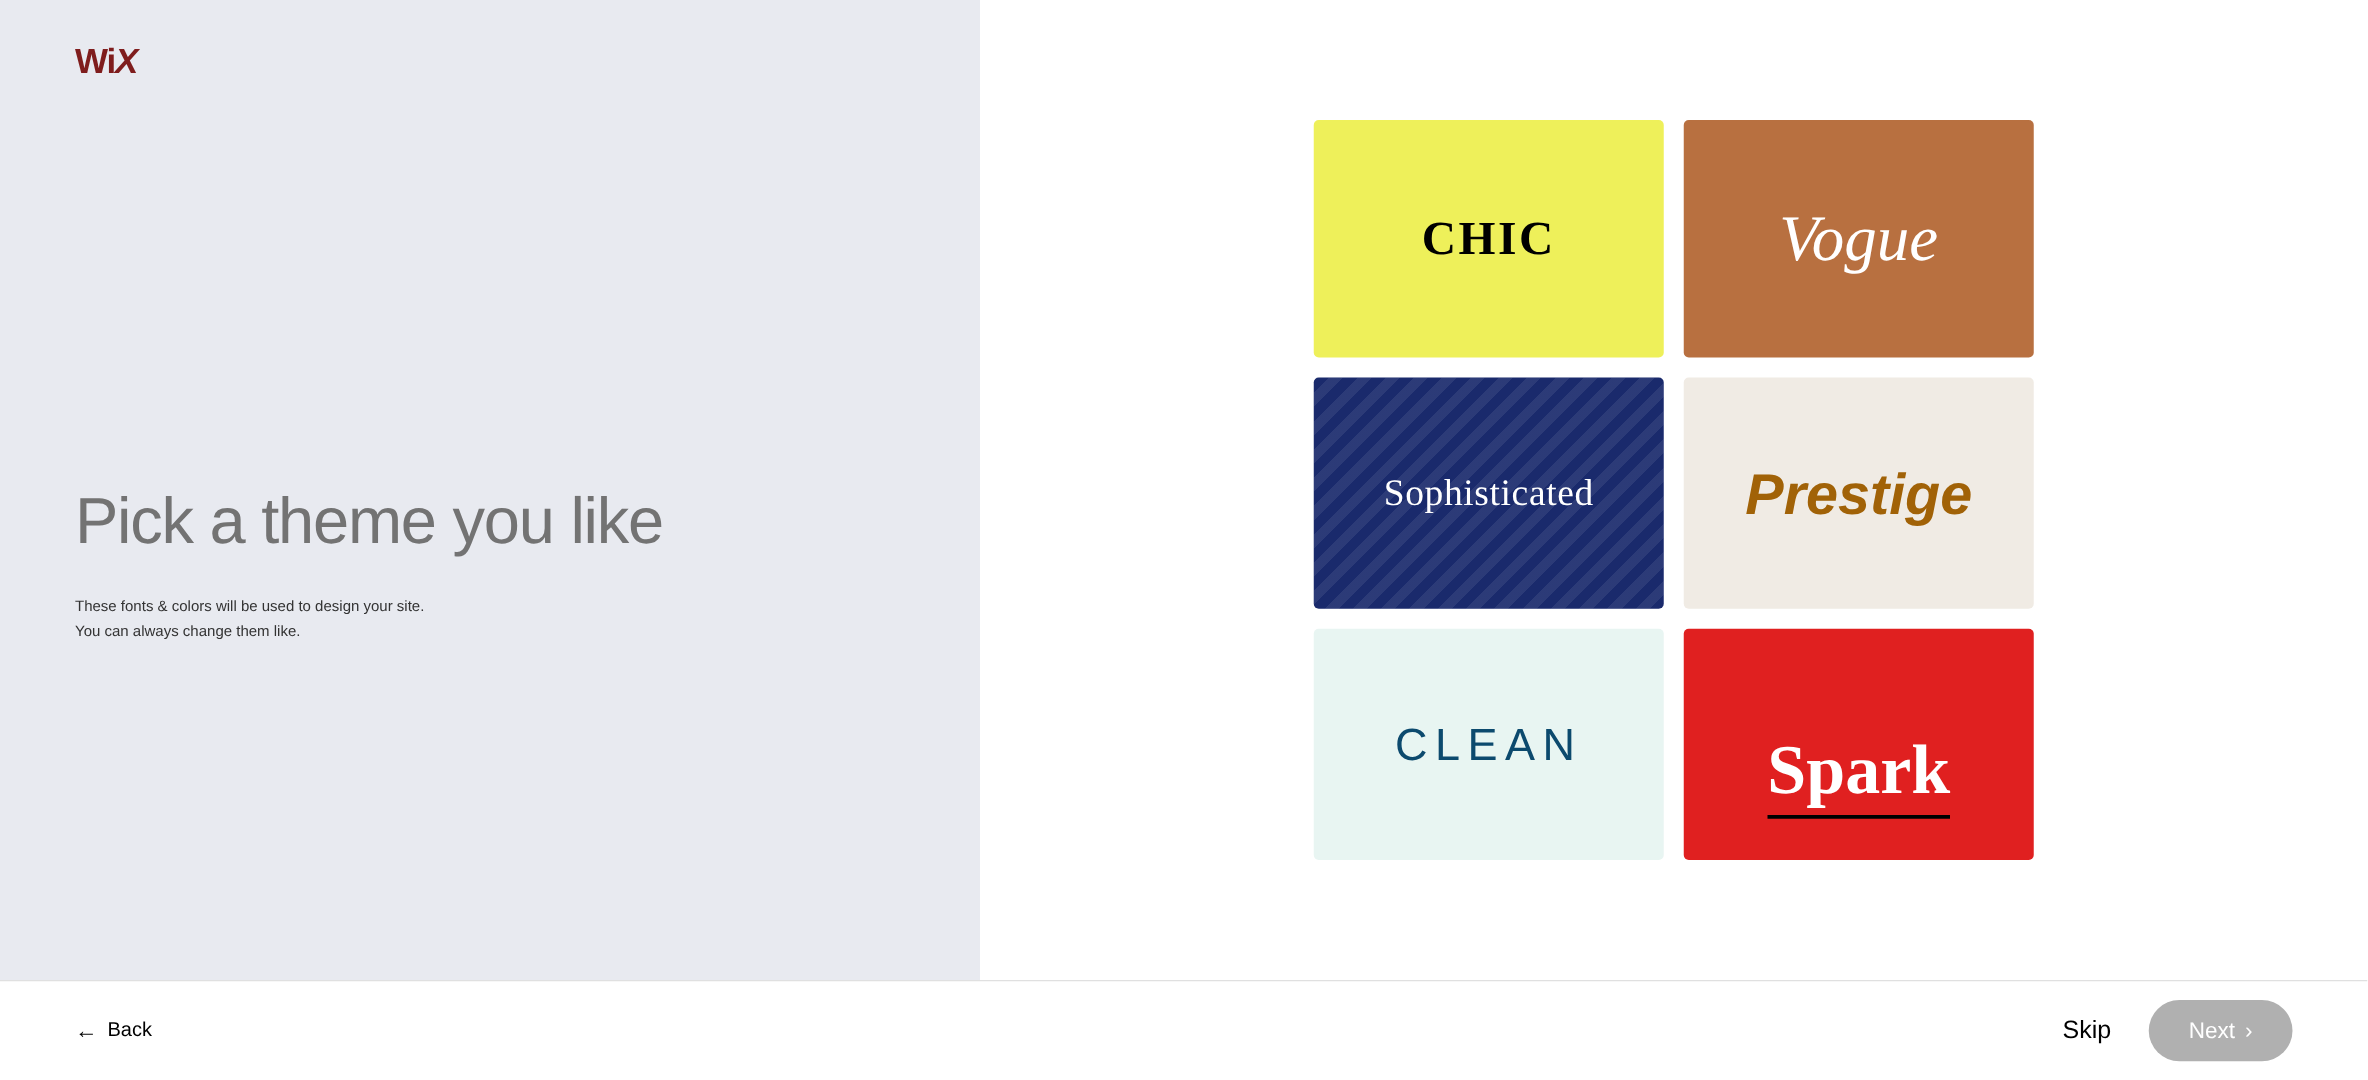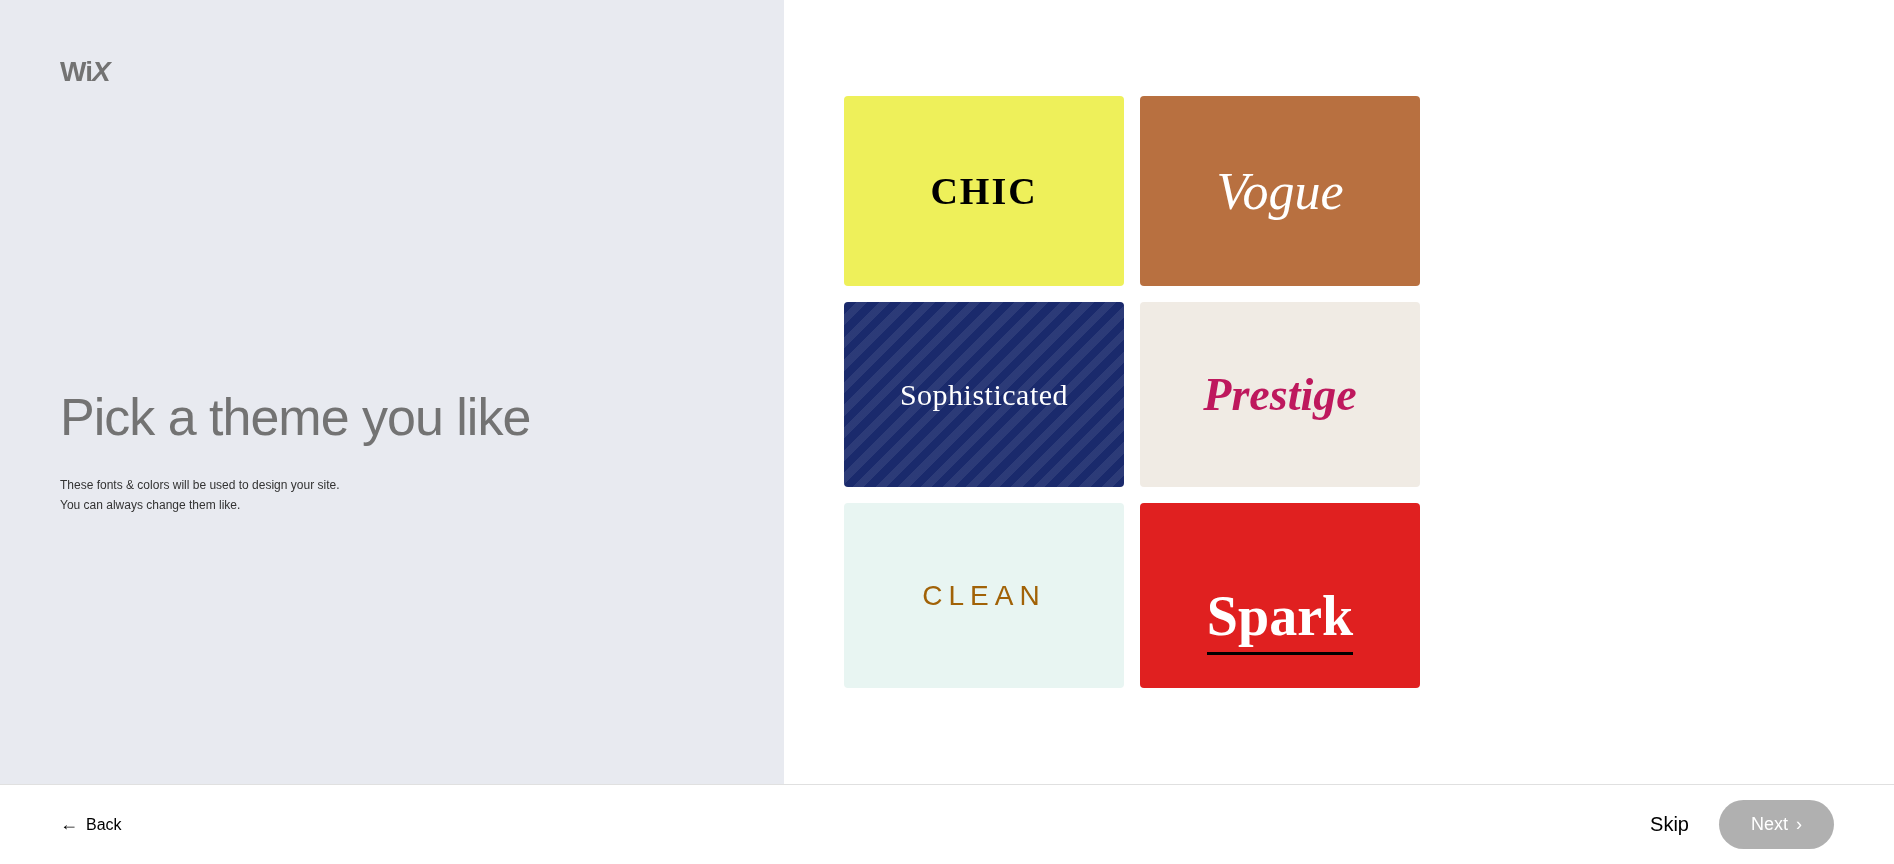--- a/index.html
+++ b/index.html
@@ -29,24 +29,24 @@
       background: #e8eaf0;
       padding: 40px 60px;
       display: flex;
       flex-direction: column;
       position: relative;
     }
 
     .wix-logo {
       font-size: 28px;
       font-weight: 900;
-      color: #737373;
+      color: #7f1d1d;
       letter-spacing: -1px;
       position: absolute;
-      top: 56px;
+      top: 33px;
       left: 60px;
     }
 
     .wix-logo span {
       display: inline-block;
     }
 
     .left-text {
       margin-top: auto;
       margin-bottom: auto;
@@ -66,21 +66,21 @@
       font-size: 12px;
       color: #333;
       line-height: 1.6;
     }
 
     .right-panel {
       flex: 1;
       background: #fff;
       display: flex;
       align-items: center;
-      justify-content: flex-start;
+      justify-content: center;
       padding: 46px 60px;
     }
 
     .themes-grid {
       display: grid;
       grid-template-columns: 280px 280px;
       grid-template-rows: 190px 185px 185px;
       gap: 16px;
     }
 
@@ -152,34 +152,34 @@
     }
 
     
     .theme-prestige {
       background: #f0ebe4;
     }
 
     .theme-prestige .theme-label {
       font-size: 46px;
       font-weight: 700;
-      color: #be185d;
-      font-family: Liberation Serif, serif;
+      color: #a16207;
+      font-family: Liberation Sans, sans-serif;
       font-style: italic;
     }
 
     
     .theme-clean {
       background: #e8f5f2;
     }
 
     .theme-clean .theme-label {
-      font-size: 28px;
+      font-size: 36px;
       font-weight: 400;
-      color: #a16207;
+      color: #0c4a6e;
       letter-spacing: 6px;
       font-family: 'Helvetica Neue', Arial, sans-serif;
     }
 
     
     .theme-spark {
       background: #e02020;
     }
 
     .theme-spark-label-wrap {

